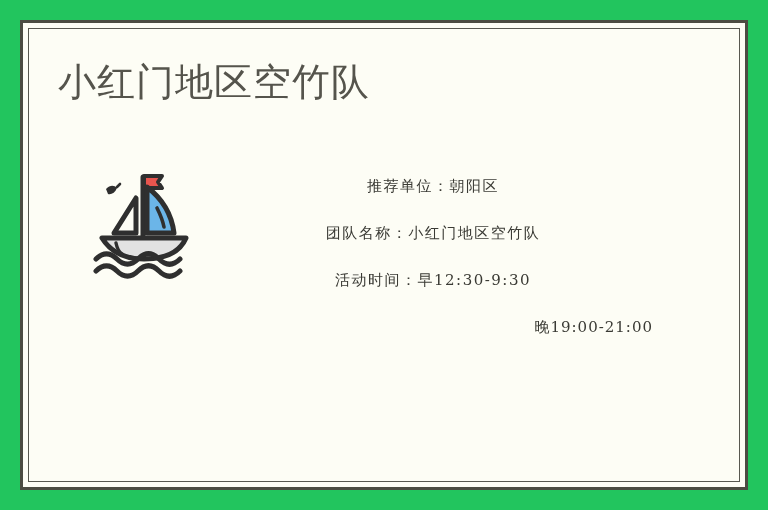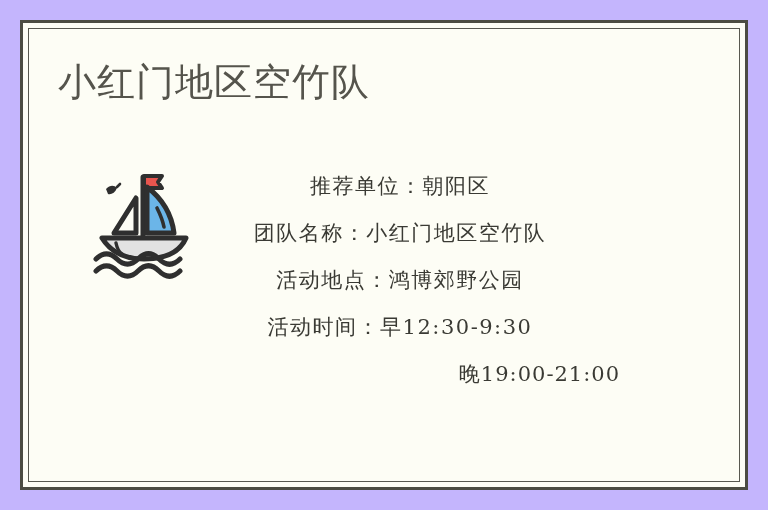--- a/index.html
+++ b/index.html
@@ -11,21 +11,21 @@
     width: 768px;
     height: 510px;
     font-family: "Liberation Sans", sans-serif;
     overflow: hidden;
   }
 
   .page {
     position: relative;
     width: 768px;
     height: 510px;
-    background: #c4b5fd;
+    background: #22c55e;
     box-sizing: border-box;
   }
 
   
   .frame-outer {
     position: absolute;
     left: 20px;
     top: 20px;
     width: 728px;
     height: 470px;
@@ -72,26 +72,26 @@
     left: 84px;
     top: 160px;
     width: 120px;
     height: 120px;
   }
   .boat-icon svg { display: block; width: 120px; height: 120px; }
 
   
   .info-block {
     position: absolute;
-    left: 180px;
+    left: 213px;
     top: 163px;
     width: 440px;
     text-align: center;
     font-family: "DejaVu Serif", "Liberation Serif", serif;
-    font-size: 21px;
+    font-size: 15px;
     line-height: 47px;
     color: #3a3a34;
     letter-spacing: 1.5px;
   }
   .info-line {
     white-space: nowrap;
   }
   .info-line.wrapped {
     text-align: right;
     padding-left: 36px;
@@ -131,19 +131,18 @@
         <path d="M12 99 C19 92, 26 92, 33 99 C40 106, 47 106, 54 99
                  C61 92, 68 92, 75 99 C82 106, 89 106, 96 99" stroke="#2f2f2f" stroke-width="5" fill="none" stroke-linecap="round" stroke-linejoin="round"></path>
         <path d="M12 111 C19 104, 26 104, 33 111 C40 118, 47 118, 54 111
                  C61 104, 68 104, 75 111 C82 118, 89 118, 96 111" stroke="#2f2f2f" stroke-width="5" fill="none" stroke-linecap="round" stroke-linejoin="round"></path>
       </svg>
     </div>
 
     <div class="info-block">
       <div class="info-line">推荐单位：朝阳区</div>
       <div class="info-line">团队名称：小红门地区空竹队</div>
-      <div class="info-line">活动地点：鸿博郊野公园</div>
       <div class="info-line">活动时间：早12:30-9:30</div>
       <div class="info-line wrapped">晚19:00-21:00</div>
     </div>
 
   </div>
 </div>
 
 </body></html>

